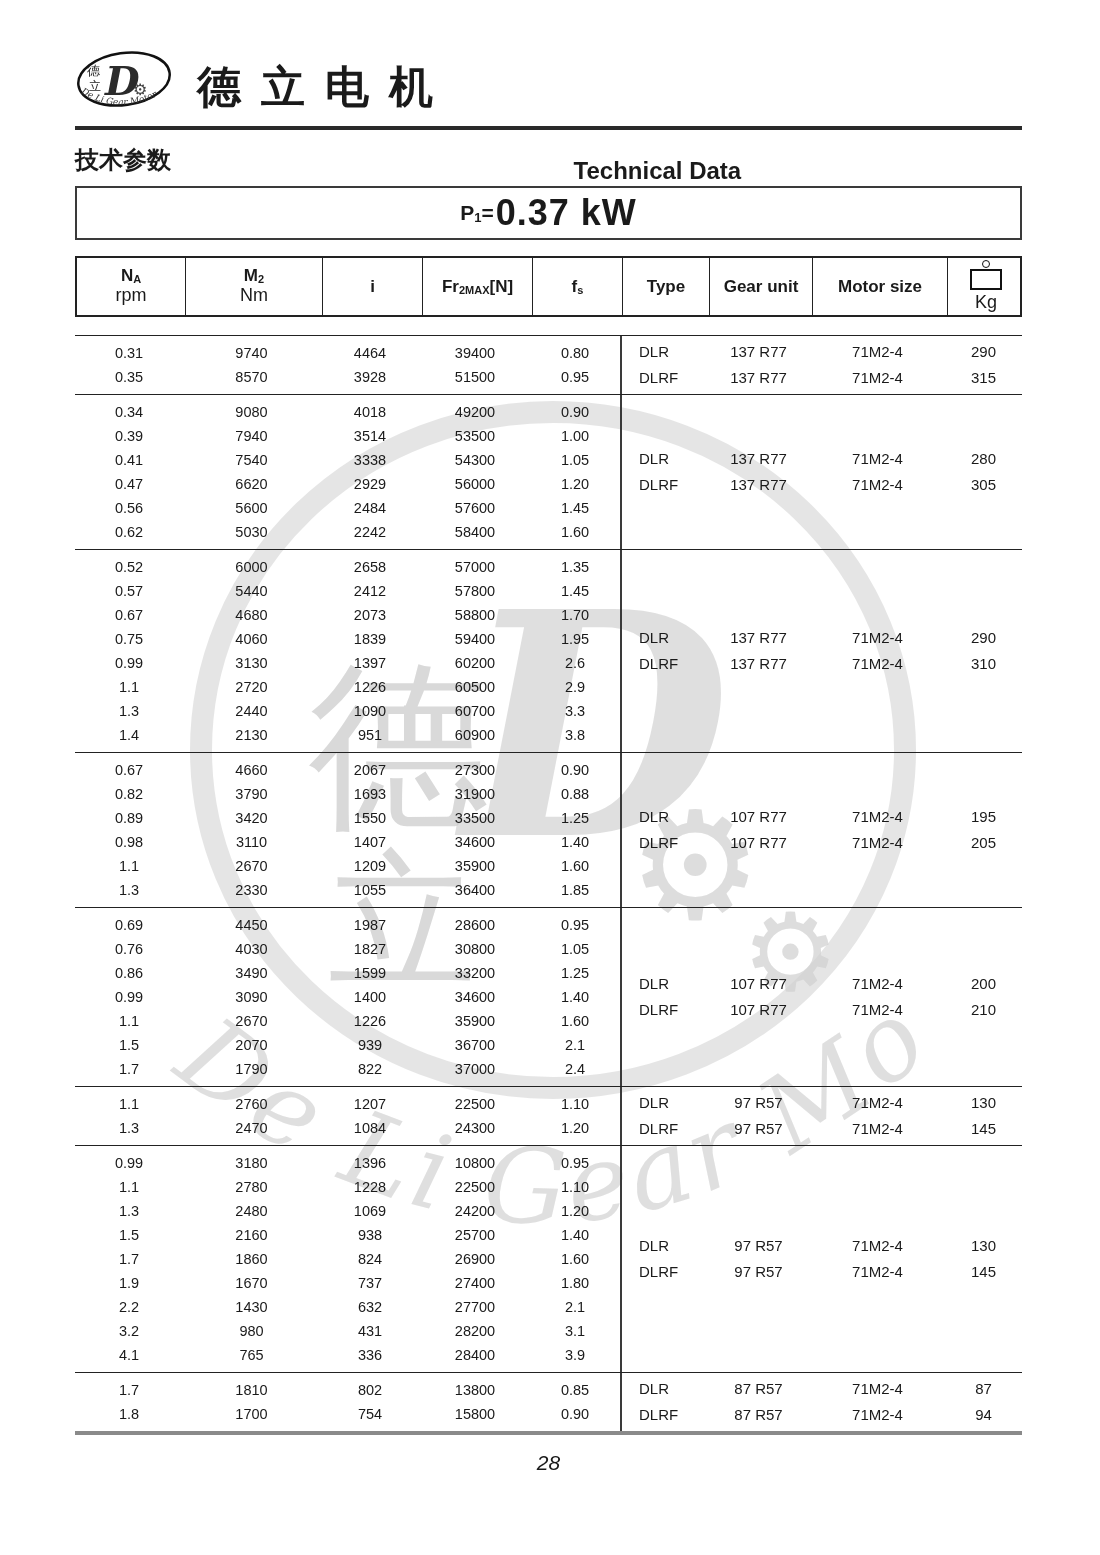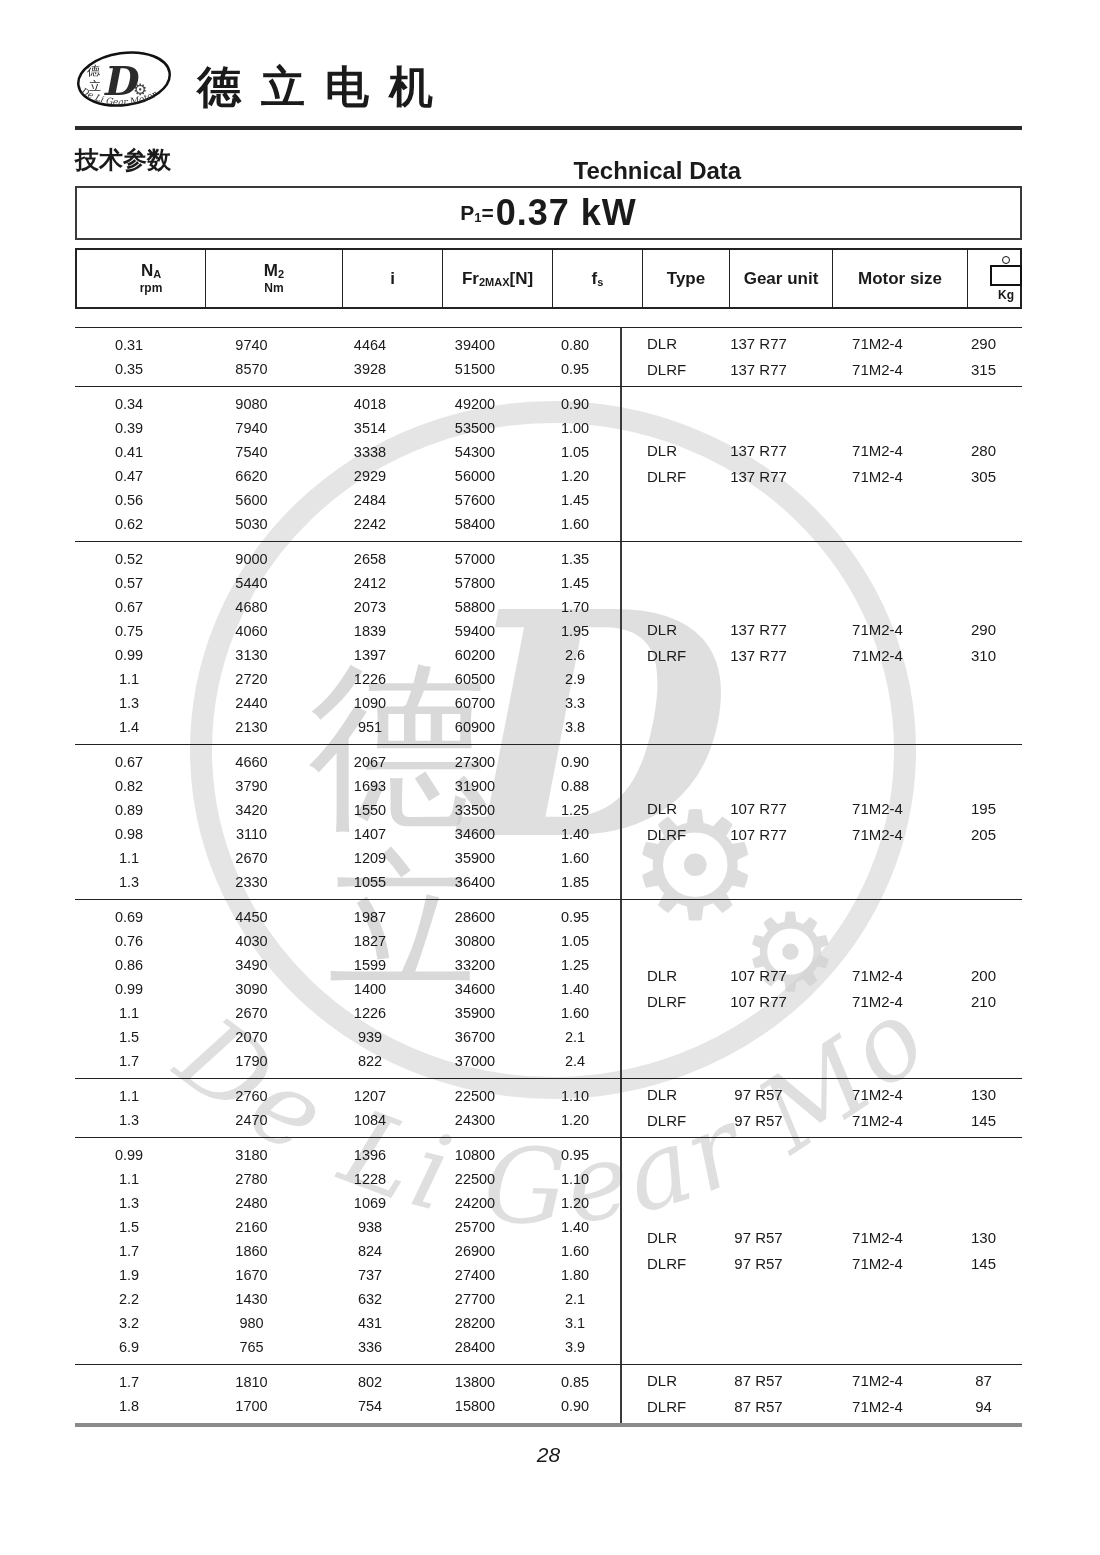--- a/index.html
+++ b/index.html
@@ -26,48 +26,47 @@
   .power-box {
     margin-top:10px; height:50px; border:2px solid #3a3a3a;
     display:flex; align-items:center; justify-content:center;
   }
   .p-small { font-size:21px; font-weight:bold; }
   .p-sub   { font-size:13px; font-weight:bold; position:relative; top:4px; }
   .p-value { font-size:36px; font-weight:bold; letter-spacing:1px; margin-left:2px; }
 
   
   .thead {
-    margin-top:8px; display:grid;
+    margin-top:16px; display:grid;
     grid-template-columns:108px 137px 100px 110px 90px 87px 103px 135px 77px;
     border:2px solid #222;
-    padding-left:20px;
   }
   .th {
     border-left:1.5px solid #222; min-height:57px;
     display:flex; flex-direction:column; align-items:center; justify-content:center;
   }
   .th:first-child { border-left:none; }
   .th-main { font-size:17px; font-weight:bold; line-height:1.05; }
   .sub { font-size:11px; font-weight:bold; position:relative; top:2px; }
-  .th-unit { font-size:12px; font-weight:bold; margin-top:1px; }
+  .th-unit { font-size:18px; font-weight:normal; margin-top:1px; }
   .weight-icon { display:flex; flex-direction:column; align-items:center; margin-bottom:1px; }
   .w-ring { width:6px; height:6px; border:1.5px solid #111; border-radius:50%; }
   .w-box  { width:28px; height:17px; border:2px solid #111; margin-top:1px; }
 
   
   .data-groups { margin-top:18px; position:relative; }
   .v-divider { position:absolute; left:545px; top:0; bottom:0; width:1.5px; background:#3a3a3a; }
   .group { position:relative; padding:5px 0; border-top:1.5px solid #222; }
   .group:first-child { border-top:none; }
   .g-row { display:grid; grid-template-columns:108px 137px 100px 110px 90px; height:24px; line-height:24px; }
   .cell { text-align:center; font-size:14.5px; }
   .g-right { position:absolute; left:545px; top:0; bottom:0; width:402px; display:flex; align-items:center; }
   .info-grid { display:grid; grid-template-columns:87px 103px 135px 77px; width:100%; }
   .icell { height:26px; line-height:26px; text-align:center; font-size:15px; }
-  .icell.type { text-align:left; padding-left:27px; }
+  .icell.type { text-align:left; padding-left:19px; }
 
   
   .bottom-rule { height:4px; background:#8a8a8a; }
   .page-num { text-align:center; font-size:21px; margin-top:16px;font-style:italic; }
 </style>
 </head>
 <body>
 
 <div class="page">
 
@@ -239,21 +238,21 @@
               <div class="icell">137 R77</div>
               <div class="icell">71M2-4</div>
               <div class="icell">305</div>
             </div>
           </div>
         </div>
         <div class="group">
           <div class="g-left">
             <div class="g-row">
               <div class="cell">0.52</div>
-              <div class="cell">9000</div>
+              <div class="cell">6000</div>
               <div class="cell">2658</div>
               <div class="cell">57000</div>
               <div class="cell">1.35</div>
             </div>
             <div class="g-row">
               <div class="cell">0.57</div>
               <div class="cell">5440</div>
               <div class="cell">2412</div>
               <div class="cell">57800</div>
               <div class="cell">1.45</div>
@@ -519,21 +518,21 @@
               <div class="cell">2.1</div>
             </div>
             <div class="g-row">
               <div class="cell">3.2</div>
               <div class="cell">980</div>
               <div class="cell">431</div>
               <div class="cell">28200</div>
               <div class="cell">3.1</div>
             </div>
             <div class="g-row">
-              <div class="cell">6.9</div>
+              <div class="cell">4.1</div>
               <div class="cell">765</div>
               <div class="cell">336</div>
               <div class="cell">28400</div>
               <div class="cell">3.9</div>
             </div>
           </div>
           <div class="g-right">
             <div class="info-grid">
               <div class="icell type">DLR</div>
               <div class="icell">97 R57</div>

